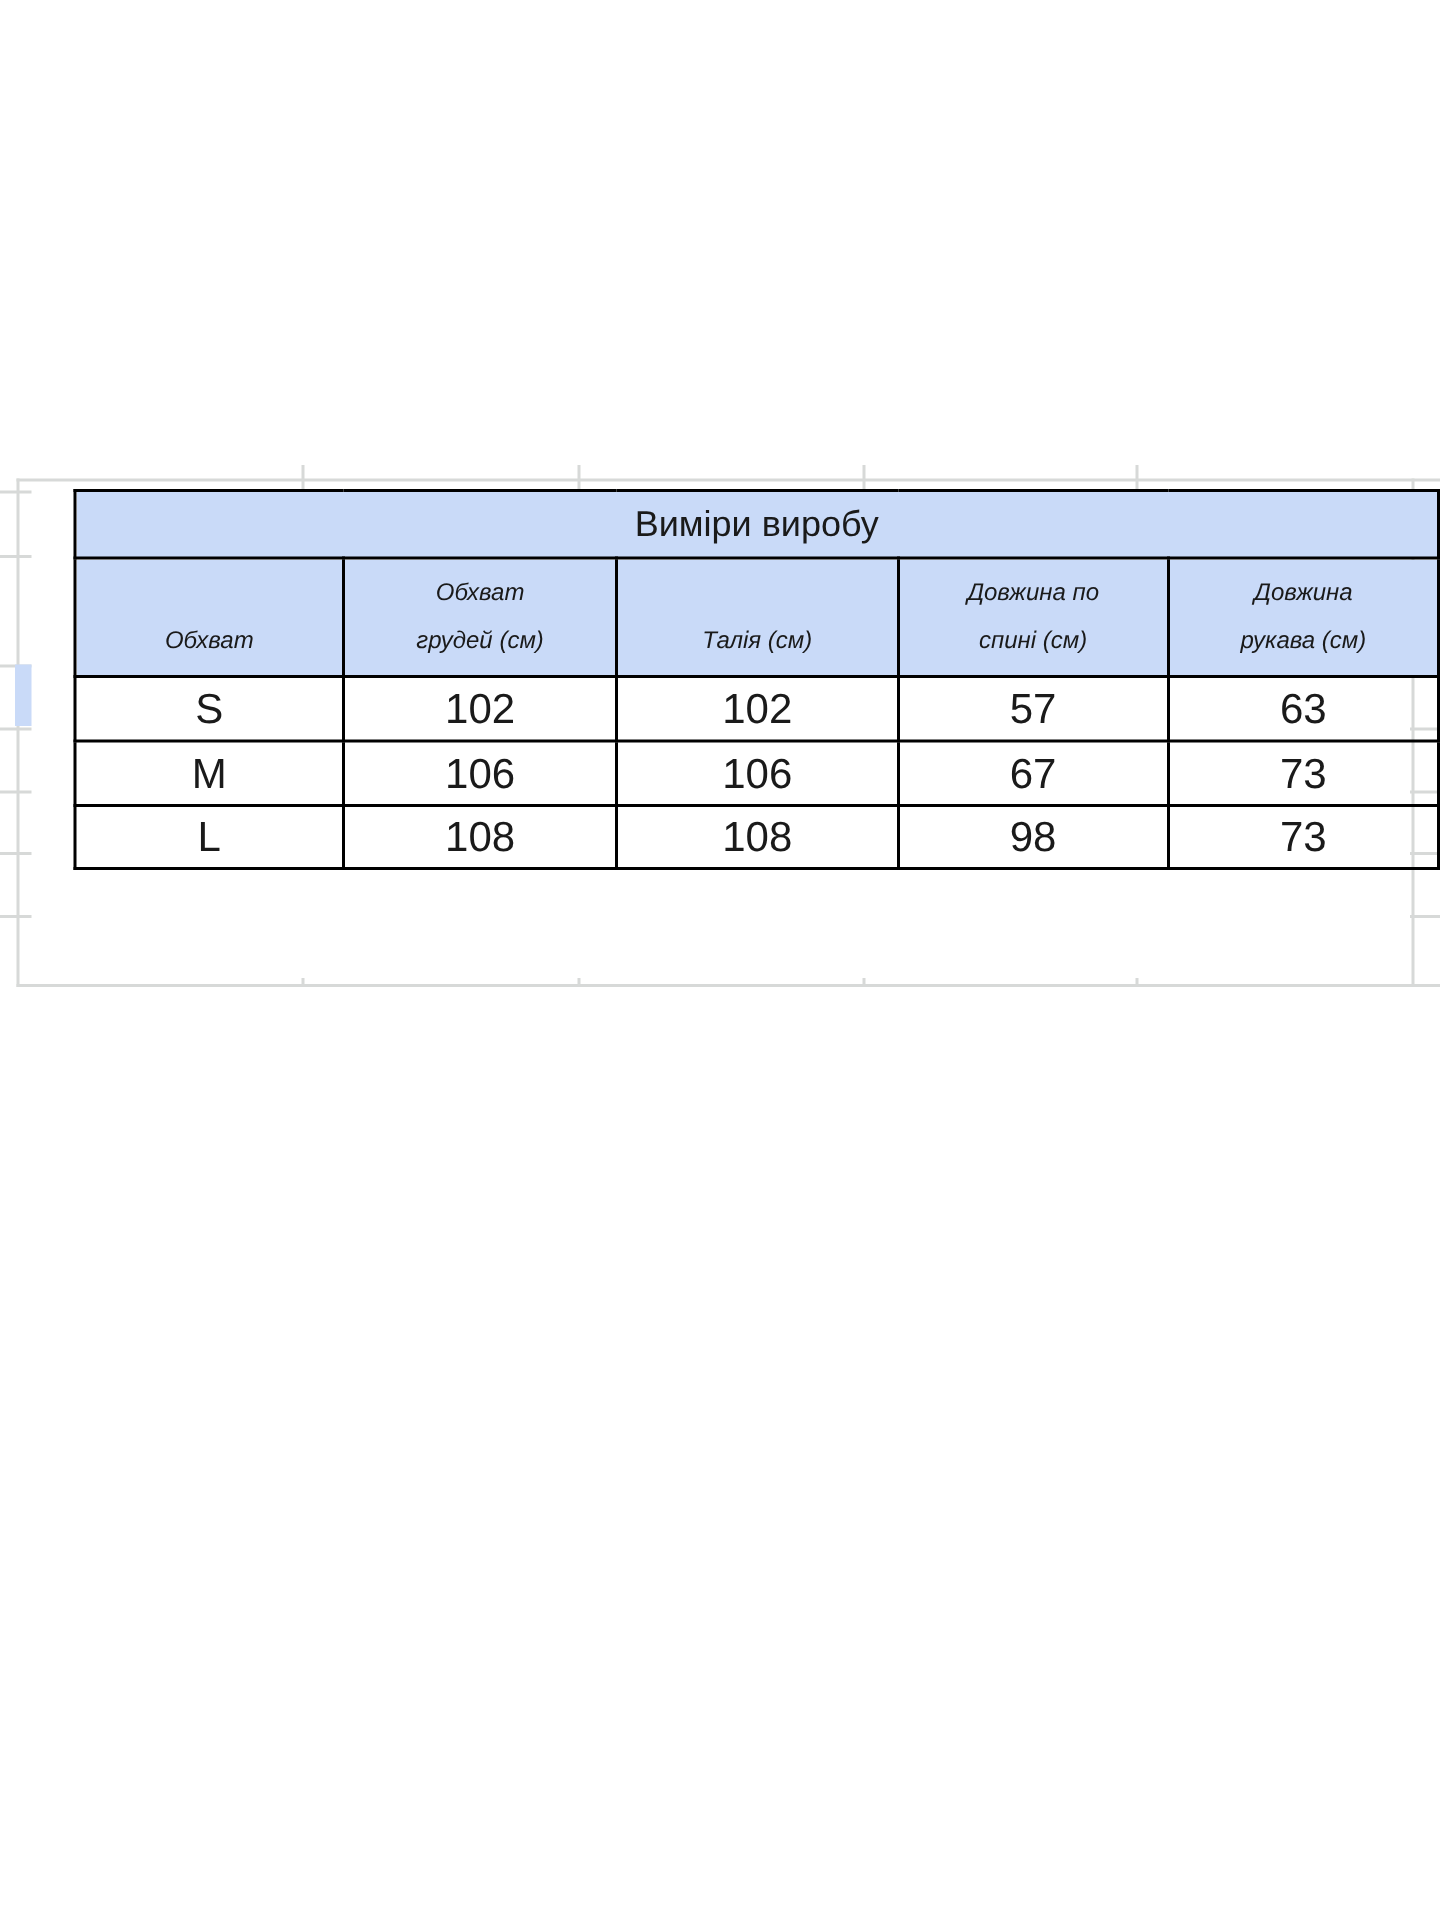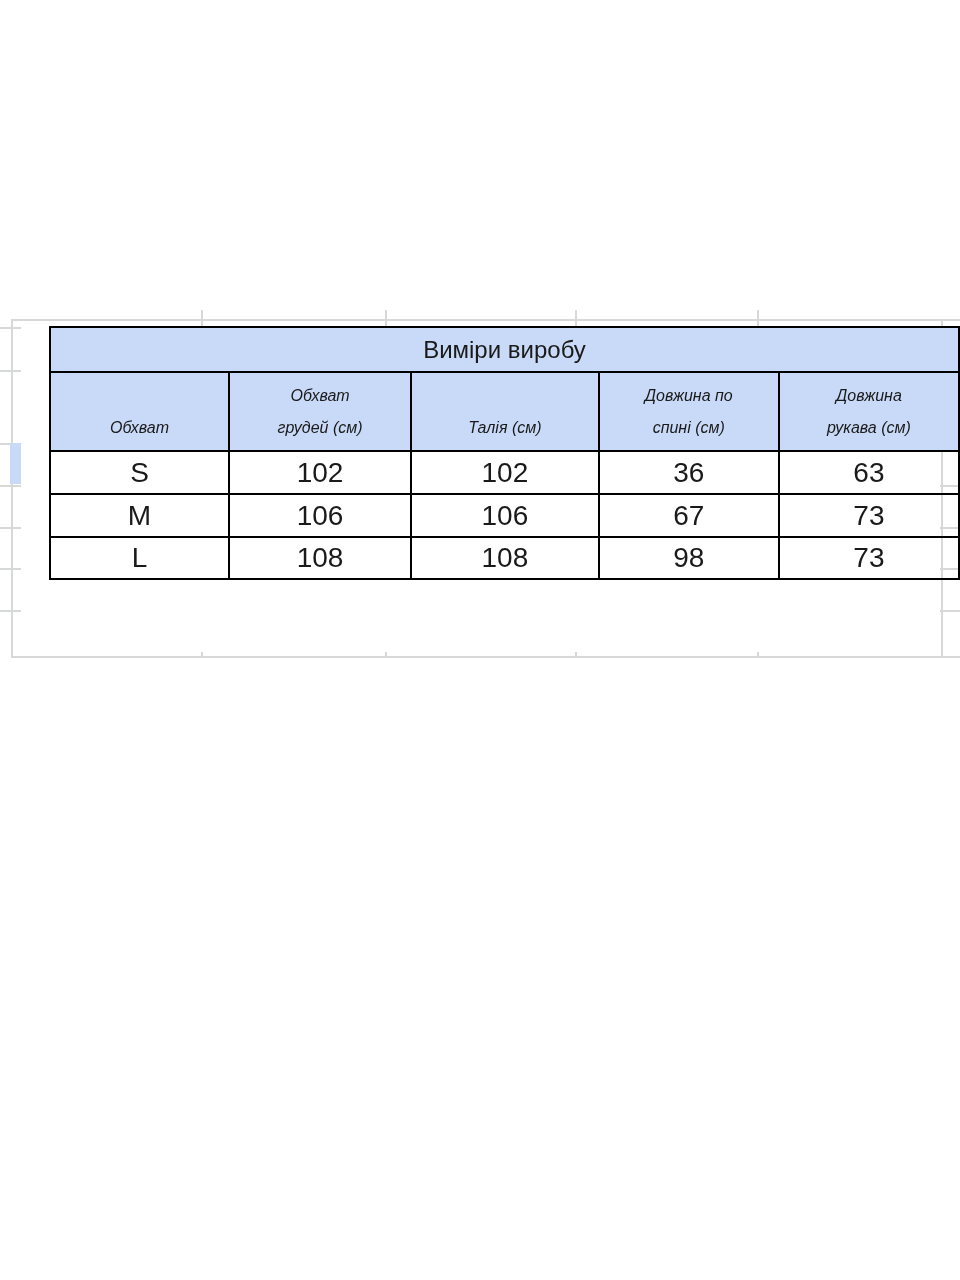--- a/index.html
+++ b/index.html
@@ -110,21 +110,21 @@
         <td class="head-cell">Талія (см)</td>
         <td class="head-cell">Довжина по
 спині (см)</td>
         <td class="head-cell">Довжина
 рукава (см)</td>
       </tr>
       <tr>
         <td class="data-cell">S</td>
         <td class="data-cell">102</td>
         <td class="data-cell">102</td>
-        <td class="data-cell">36</td>
+        <td class="data-cell">57</td>
         <td class="data-cell">63</td>
       </tr>
       <tr>
         <td class="data-cell">M</td>
         <td class="data-cell">106</td>
         <td class="data-cell">106</td>
         <td class="data-cell">67</td>
         <td class="data-cell">73</td>
       </tr>
       <tr class="r-l">

